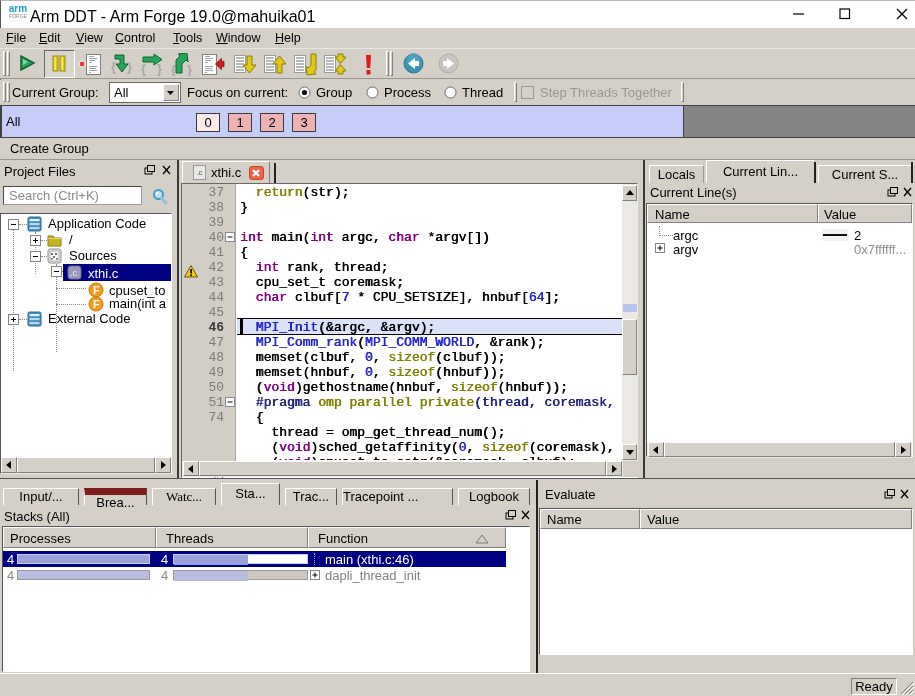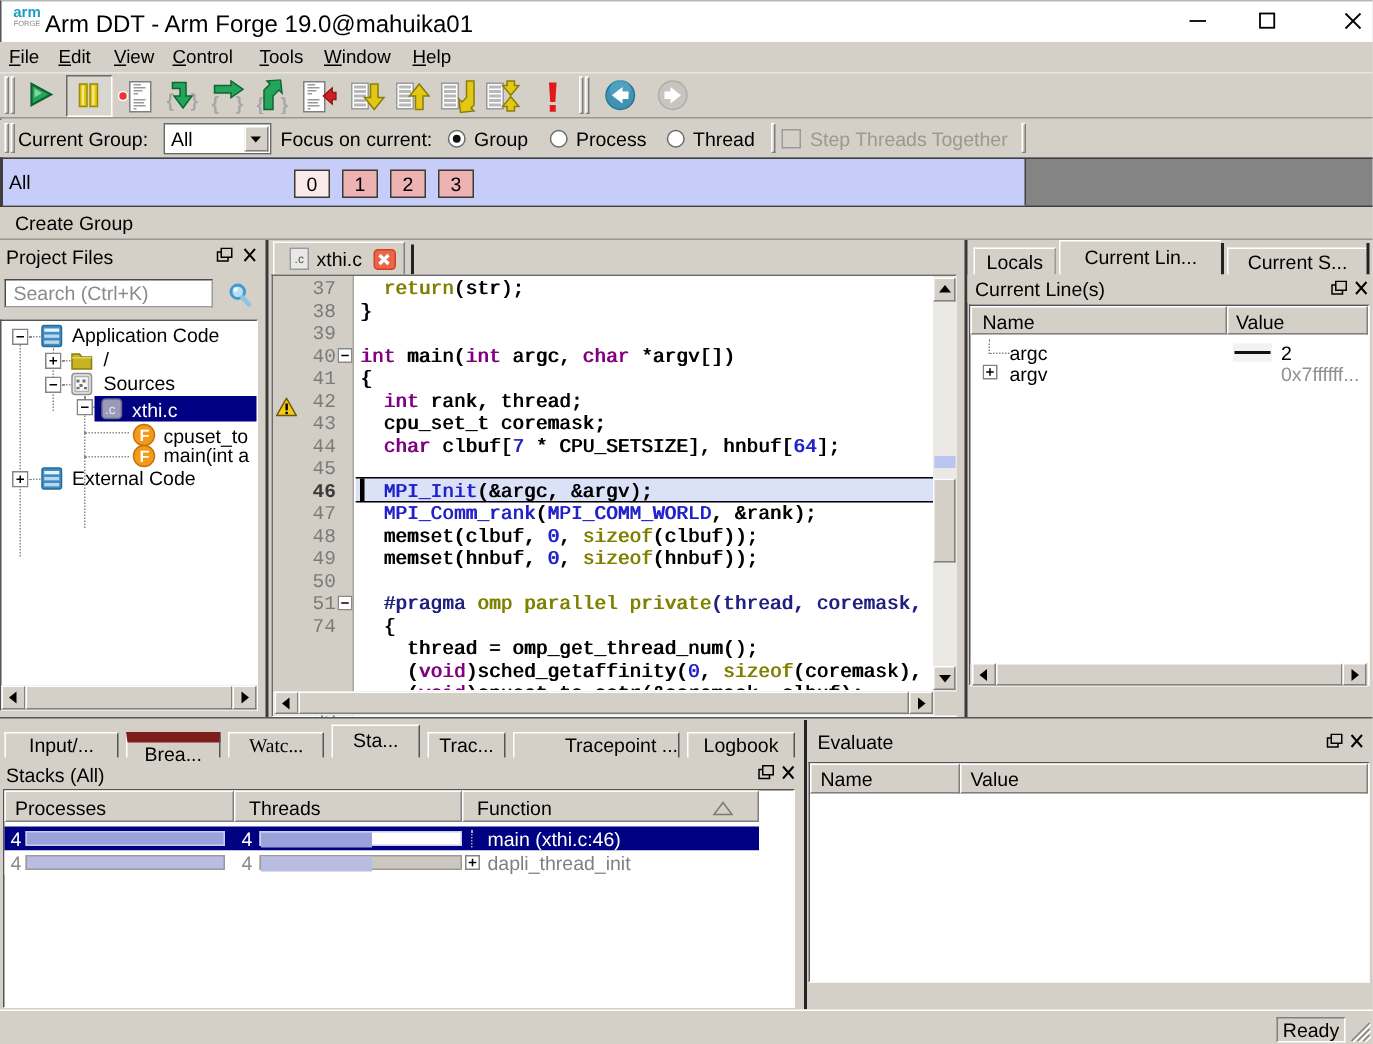--- a/index.html
+++ b/index.html
@@ -403,20 +403,21 @@
           <div class="cline" style="top:46px;"><s class="k">int</s> main(<s class="k">int</s> argc, <s class="k">char</s> *argv[])</div>
           <div class="cline" style="top:61px;">{</div>
           <div class="cline" style="top:76px;">  <s class="k">int</s> rank, thread;</div>
           <div class="cline" style="top:91px;">  cpu_set_t coremask;</div>
           <div class="cline" style="top:106px;">  <s class="k">char</s> clbuf[<s class="b">7</s> * CPU_SETSIZE], hnbuf[<s class="b">64</s>];</div>
           <div class="cline" style="top:121px;"></div>
           <div class="cline" style="top:136px;">  <s class="m">MPI_Init</s>(&amp;argc, &amp;argv);</div>
           <div class="cline" style="top:151px;">  <s class="m">MPI_Comm_rank</s>(<s class="m">MPI_COMM_WORLD</s>, &amp;rank);</div>
           <div class="cline" style="top:166px;">  memset(clbuf, <s class="b">0</s>, <s class="o">sizeof</s>(clbuf));</div>
           <div class="cline" style="top:181px;">  memset(hnbuf, <s class="b">0</s>, <s class="o">sizeof</s>(hnbuf));</div>
+          <div class="cline" style="top:196px;">  (<s class="k">void</s>)gethostname(hnbuf, <s class="o">sizeof</s>(hnbuf));</div>
           <div class="cline" style="top:211px;">  <s class="n">#pragma</s> <s class="o">omp parallel private</s><s class="n">(thread, coremask,</s></div>
           <div class="cline" style="top:226px;">  {</div>
           <div class="cline" style="top:241px;">    thread = omp_get_thread_num();</div>
           <div class="cline" style="top:256px;">    (<s class="k">void</s>)sched_getaffinity(<s class="b">0</s>, <s class="o">sizeof</s>(coremask),</div>
           <div class="cline" style="top:271px;">    (<s class="k">void</s>)cpuset_to_cstr(&amp;coremask, clbuf);</div>
         </div>
 
     <div style="position:absolute;left:440px;top:0;width:16px;height:277px;background:#ebe9e5;">
       <div class="raised" style="position:absolute;left:0;top:1px;width:15px;height:16px;background:#d4d0c8;"><svg width="15" height="14">
               <polygon points="3,9 11,9 7,4" fill="#000"></polygon>
@@ -495,21 +496,21 @@
 
 </div>
 
 <div id="bottom" class="abs" style="left:0;top:478px;width:915px;height:195px;background:#d4d0c8;border-top:1px solid #555;">
 
   <div style="position:absolute;left:3px;top:9px;width:76px;height:17px;background:#d4d0c8;border-top:1px solid #fff;border-left:1px solid #fff;border-right:1px solid #555;text-align:center;line-height:15px;">Input/...</div>
   <div style="position:absolute;left:84px;top:9px;width:63px;height:17px;background:#d4d0c8;border-top:7px solid #7f1d1d;border-left:1px solid #fff;border-right:1px solid #555;text-align:center;line-height:15px;">Brea...</div>
   <div style="position:absolute;left:152px;top:9px;width:64px;height:17px;background:#d4d0c8;border-top:1px solid #fff;border-left:1px solid #fff;border-right:1px solid #555;text-align:center;line-height:15px;font-family:Liberation Serif, serif;">Watc...</div>
   <div style="position:absolute;left:221px;top:4px;width:59px;height:22px;background:#d4d0c8;border-top:1px solid #fff;border-left:1px solid #fff;border-right:1px solid #555;text-align:center;line-height:19px;">Sta...</div>
   <div style="position:absolute;left:285px;top:9px;width:52px;height:17px;background:#d4d0c8;border-top:1px solid #fff;border-left:1px solid #fff;border-right:1px solid #555;text-align:center;line-height:15px;">Trac...</div>
-  <div style="position:absolute;left:342px;top:9px;width:111px;height:17px;background:#d4d0c8;border-top:1px solid #fff;border-left:1px solid #fff;border-right:1px solid #555;text-align:right;line-height:15px;">Tracepoint ...</div>
+  <div style="position:absolute;left:342px;top:9px;width:111px;height:17px;background:#d4d0c8;border-top:1px solid #fff;border-left:1px solid #fff;border-right:1px solid #555;text-align:left;line-height:15px;">Tracepoint ...</div>
   <div style="position:absolute;left:458px;top:9px;width:72px;height:17px;background:#d4d0c8;border-top:1px solid #fff;border-left:1px solid #fff;border-right:1px solid #555;text-align:center;line-height:15px;">Logbook</div>
 
   <span style="position:absolute;left:4px;top:30px;">Stacks (All)</span>
   <svg style="position:absolute;left:503px;top:31px;" width="28" height="12">
     <rect x="3" y="3" width="7" height="6" fill="none" stroke="#000"></rect>
         <rect x="5.5" y="0.5" width="7" height="6" fill="#d4d0c8" stroke="#000"></rect>
     <path d="M19,1 L26,9 M26,1 L19,9" stroke="#000" stroke-width="1.3"></path>
   </svg>
 
   <div style="position:absolute;left:2px;top:47px;width:528px;height:146px;background:#fff;border:1px solid #555;border-bottom-color:#fff;border-right-color:#fff;">

